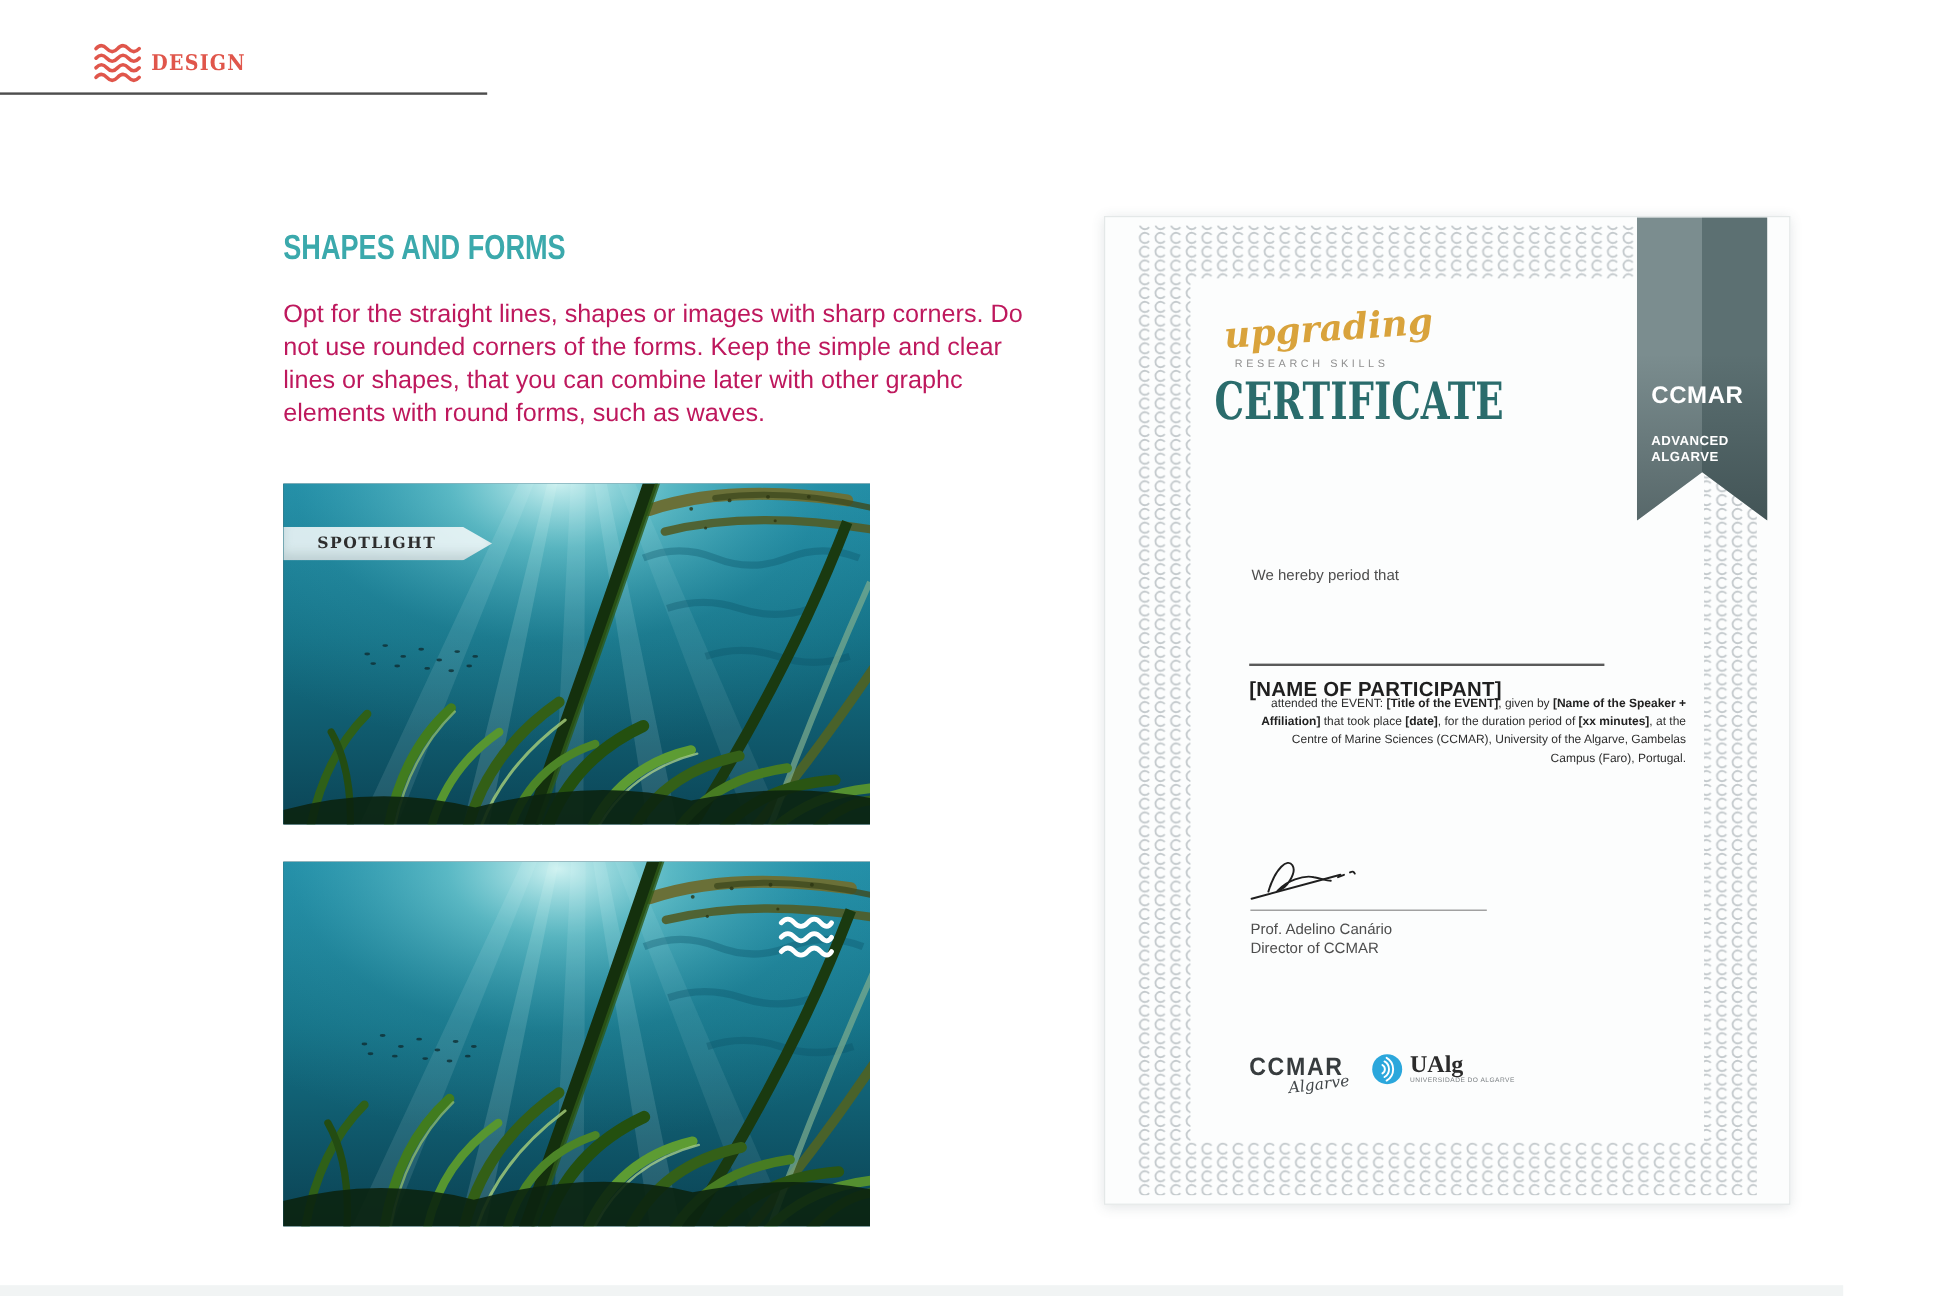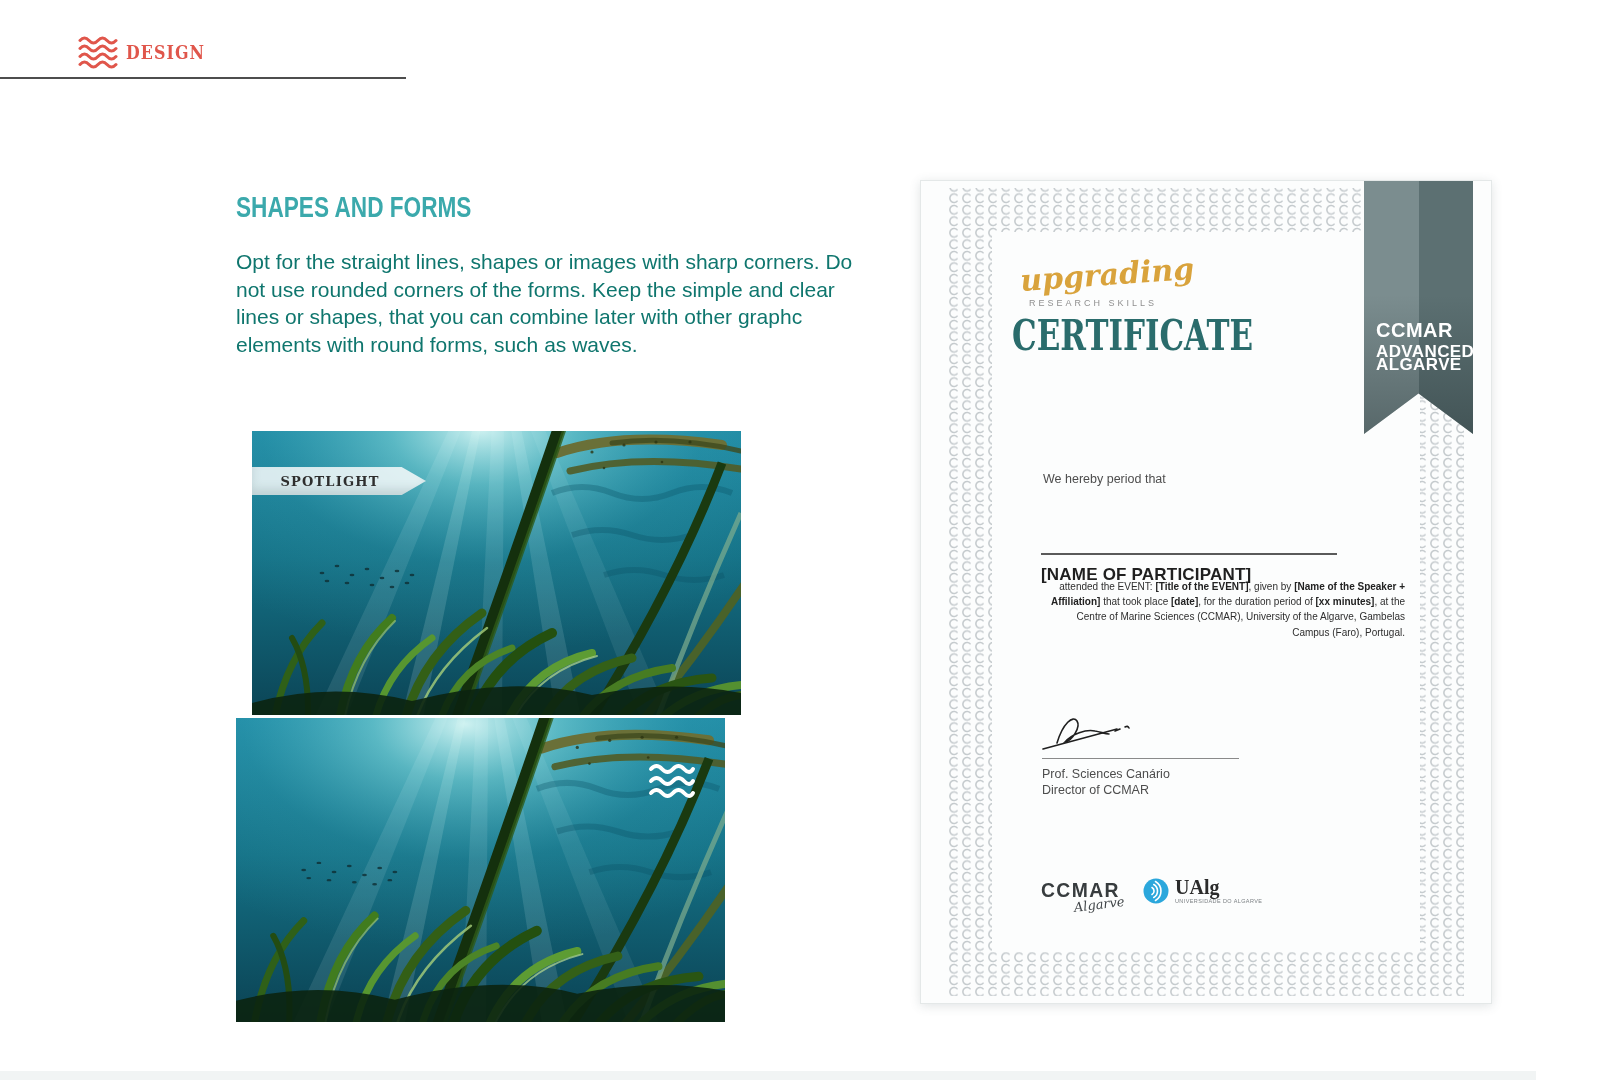--- a/index.html
+++ b/index.html
@@ -8,40 +8,40 @@
   .abs{position:absolute;}
 
   
   .hdr-label{font-family:"DejaVu Serif",serif;font-weight:700;font-size:18px;color:#E0564B;
              letter-spacing:1.2px;transform:scaleX(.88);transform-origin:left top;white-space:nowrap;}
   .hdr-rule{background:#4d4d4d;}
 
   
   .sec-title{font-weight:700;font-size:29px;color:#3BA9AC;white-space:nowrap;
              transform:scaleX(.78);transform-origin:left top;}
-  .sec-body{font-size:21px;line-height:27.5px;color:#0f766e;}
+  .sec-body{font-size:21px;line-height:27.5px;color:#be185d;}
 
   .photo{overflow:hidden;background:#10505f;}
   .photo svg{display:block;width:100%;height:100%;}
 
   .spot-banner{background:rgba(249,251,251,.85);clip-path:polygon(0 0,86% 0,100% 50%,86% 100%,0 100%);
                display:flex;align-items:center;justify-content:center;
                box-shadow:inset 0 -6px 8px rgba(120,140,145,.25);}
   .spot-banner span{font-family:"DejaVu Serif",serif;font-weight:700;font-size:13px;color:#2e2e2e;
                     letter-spacing:1.2px;padding-right:18px;}
 
   
   .cert-card{background:#fcfdfd;border:1px solid #e4e8e8;box-shadow:0 2px 10px rgba(70,90,95,.16);}
   .cert-card > *{position:absolute;}
   .ribbon{left:443px;top:0;width:109px;height:253px;
           clip-path:polygon(0 0,100% 0,100% 100%,50% 84%,0 100%);
           background-image:linear-gradient(180deg,rgba(15,28,30,0) 45%,rgba(15,28,30,.33) 100%),
                            linear-gradient(90deg,#7b8d8f 0 50%,#5c7072 50% 100%);}
   .ribbon-org{font-weight:700;font-size:20px;color:#fff;letter-spacing:.5px;}
-  .ribbon-sub{font-weight:700;font-size:17px;color:#fff;letter-spacing:.4px;line-height:13px;margin-top:3px;}
+  .ribbon-sub{font-weight:700;font-size:11px;color:#fff;letter-spacing:.4px;line-height:13px;margin-top:20px;}
   .brand-script{font-family:"DejaVu Serif",serif;font-style:italic;font-weight:700;font-size:30px;
                 color:#D9A33C;transform:rotate(-4deg);transform-origin:left top;}
   .brand-sub{font-size:9px;letter-spacing:3px;color:#8f8f8f;}
   .cert-title{font-family:"DejaVu Serif",serif;font-weight:700;font-size:43px;color:#2A6C6C;
               white-space:nowrap;transform:scaleX(.72);transform-origin:left top;}
   .certify-line{font-size:12.5px;color:#4d4d4d;}
   .participant{font-weight:700;font-size:17px;color:#1f1f1f;letter-spacing:.2px;margin-top:42px;}
   .name-rule{background:#5a5a5a;}
   .cert-body{font-size:10px;line-height:15.2px;color:#2e2e2e;text-align:right;}
   .cert-body b{font-weight:700;color:#222;}
@@ -157,21 +157,21 @@
         <path d="M2,28.5 q4.5,-5 9,0 t9,0 t9,0 t9,0"></path>
       </g>
     </svg>
   </div>
   <div class="abs hdr-label" style="left:126px;top:42px;">DESIGN</div>
   <div class="abs hdr-rule" style="left:0;top:77px;width:406px;height:2px;"></div>
 
   <div class="abs sec-title" style="left:236px;top:191px;">SHAPES AND FORMS</div>
   <div class="abs sec-body" style="left:236px;top:248px;width:628px;">Opt for the straight lines, shapes or images with sharp corners. Do not use rounded corners of the forms. Keep the simple and clear lines or shapes, that you can combine later with other graphc elements with round forms, such as waves.</div>
 
-  <div class="abs photo" style="left:252px;top:403px;width:489px;height:284px;margin-top:28px;">
+  <div class="abs photo" style="left:236px;top:403px;width:489px;height:284px;">
     <svg viewBox="0 0 489 300" preserveAspectRatio="xMidYMid slice">
         <use href="#waterScene"></use>
       </svg>
     <div class="abs spot-banner" style="left:0;top:36px;width:174px;height:28px;">
       <span>SPOTLIGHT</span>
     </div>
   </div>
 
   <div class="abs photo" style="left:236px;top:718px;width:489px;height:304px;">
     <svg viewBox="0 0 489 300" preserveAspectRatio="xMidYMid slice">
@@ -219,21 +219,21 @@
     <svg style="left:118px;top:526px;" width="110" height="48">
       <g fill="none" stroke="#1f1f1f" stroke-width="1.6" stroke-linecap="round">
         <path d="M4,42 L78,22"></path>
         <path d="M18,36 C24,16 34,8 38,14 C42,20 33,34 26,35 C33,27 47,22 56,24 C62,25 66,27 70,27"></path>
         <path d="M76,24 l5,-2"></path>
         <path d="M86,20 c2,-1 3,-1 4,1"></path>
       </g>
     </svg>
     <div class="sig-rule" style="left:121px;top:577px;width:197px;height:1px;"></div>
     <div class="signatory" style="left:121px;top:585px;">
-      <div>Prof. Sciences Canário</div>
+      <div>Prof. Adelino Canário</div>
       <div>Director of CCMAR</div>
     </div>
 
     <div class="logo-ccmar" style="left:120px;top:697px;">CCMAR</div>
     <div class="logo-ccmar-sub" style="left:152px;top:719px;">Algarve</div>
 
     <div class="logo-ualg" style="left:222px;top:697px;">
       <svg width="26" height="26" viewBox="0 0 26 26">
         <circle cx="13" cy="13" r="12.5" fill="#2BA7DC"></circle>
         <g fill="none" stroke="#ffffff" stroke-width="1.6" stroke-linecap="round">

